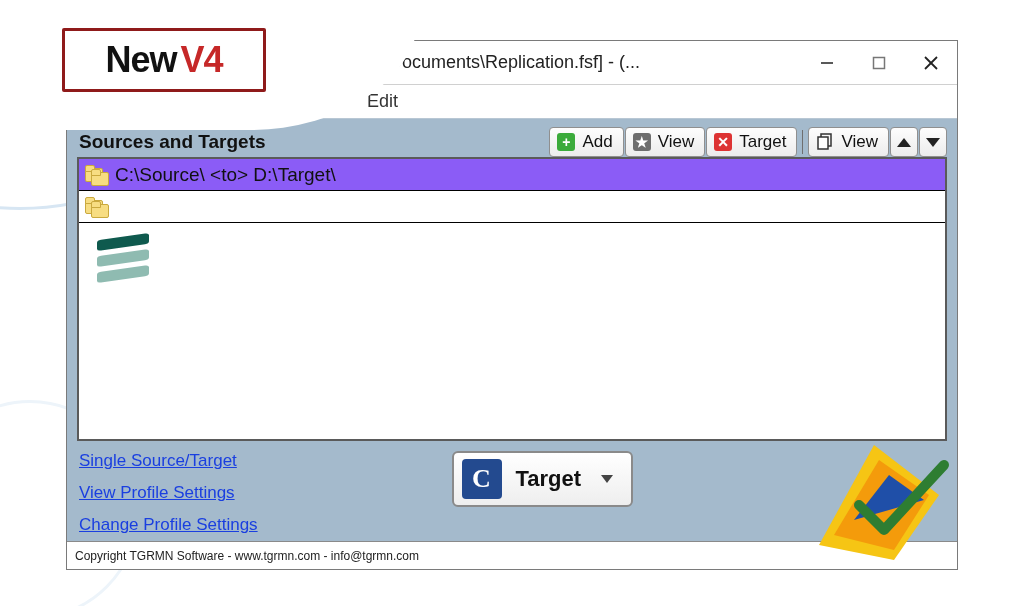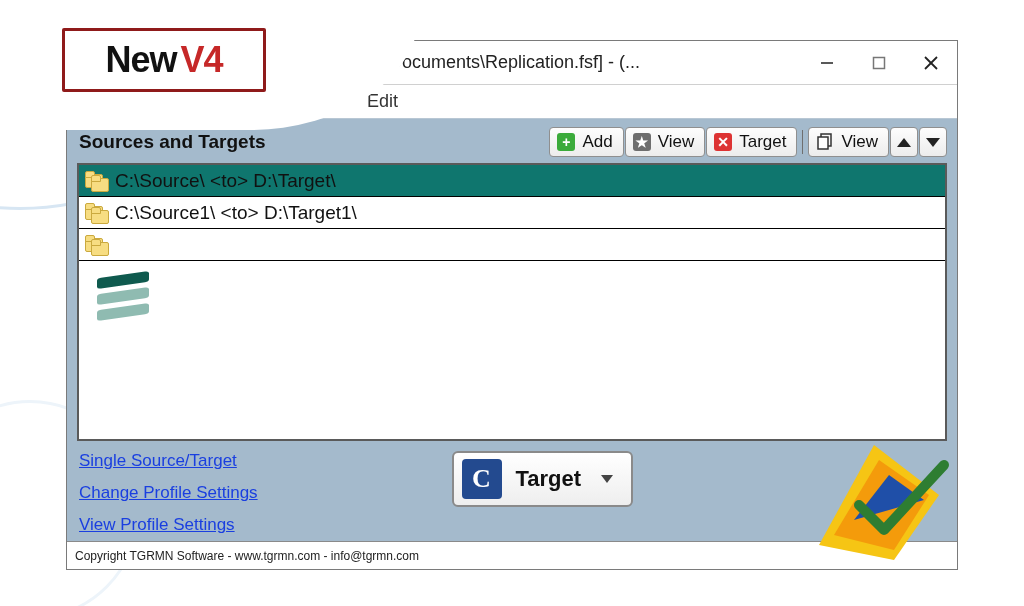--- a/index.html
+++ b/index.html
@@ -98,21 +98,20 @@
     flex:1;
     padding: 8px 10px 6px 10px;
     display:flex;
     flex-direction:column;
     min-height:0;
   }
 
   .toolbar-row {
     display:flex;
     align-items:center;
-    margin-bottom:6px;
     gap:1px;
   }
   .section-label {
     font-size: 19px;
     font-weight: 700;
     color: #111;
     flex:1;
     padding-left:2px;
   }
 
@@ -154,21 +153,21 @@
   .row {
     display:flex;
     align-items:center;
     gap:6px;
     padding: 4px 6px;
     border-bottom:1px solid #000;
     font-size:19px;
     color:#111;
     min-height:32px;
   }
-  .row.selected { background:#0f766e; }
+  .row.selected { background:#8b5cf6; }
   .folder-ico { width:20px; height:16px; position:relative; }
   .folder-ico::before {
     content:""; position:absolute; left:0; top:3px; width:16px; height:12px; background:#f7dd82; border:1px solid #caa93e; border-radius:2px;
   }
   .folder-ico::after {
     content:""; position:absolute; left:0; top:0; width:8px; height:5px; background:#f7dd82; border:1px solid #caa93e; border-radius:2px 2px 0 0;
   }
   .folder-pair { position:relative; width:24px; height:20px; }
   .folder-pair span:first-child{ position:absolute; left:0; top:0; }
   .folder-pair span:last-child{ position:absolute; left:6px; top:4px; }
@@ -323,42 +322,35 @@
             <span class="folder-ico"></span>
             <span class="folder-ico"></span>
           </span>
           <span>C:\Source\ &lt;to&gt; D:\Target\</span>
         </div>
         <div class="row">
           <span class="folder-pair">
             <span class="folder-ico"></span>
             <span class="folder-ico"></span>
           </span>
-          <span>C:\Source1\ &lt;to&gt; D:\Target1\</span>
-        </div>
-        <div class="row">
-          <span class="folder-pair">
-            <span class="folder-ico"></span>
-            <span class="folder-ico"></span>
-          </span>
         </div>
         <div class="list-spacer">
         <div class="layers-ico">
           <div class="lay l1"></div>
             <div class="lay l2"></div>
             <div class="lay l3"></div>
         </div>
       </div>
     </div>
 
     <div class="bottom-row">
       <div class="links">
         <a href="#">Single Source/Target</a>
+        <a href="#">View Profile Settings</a>
         <a href="#">Change Profile Settings</a>
-        <a href="#">View Profile Settings</a>
       </div>
       <div class="compare-wrap">
         <div class="compare-btn">
           <div class="c-logo">C</div>
           <span>Target</span>
           <span class="compare-caret"></span>
         </div>
       </div>
       <div style="width:120px"></div>
     </div>

